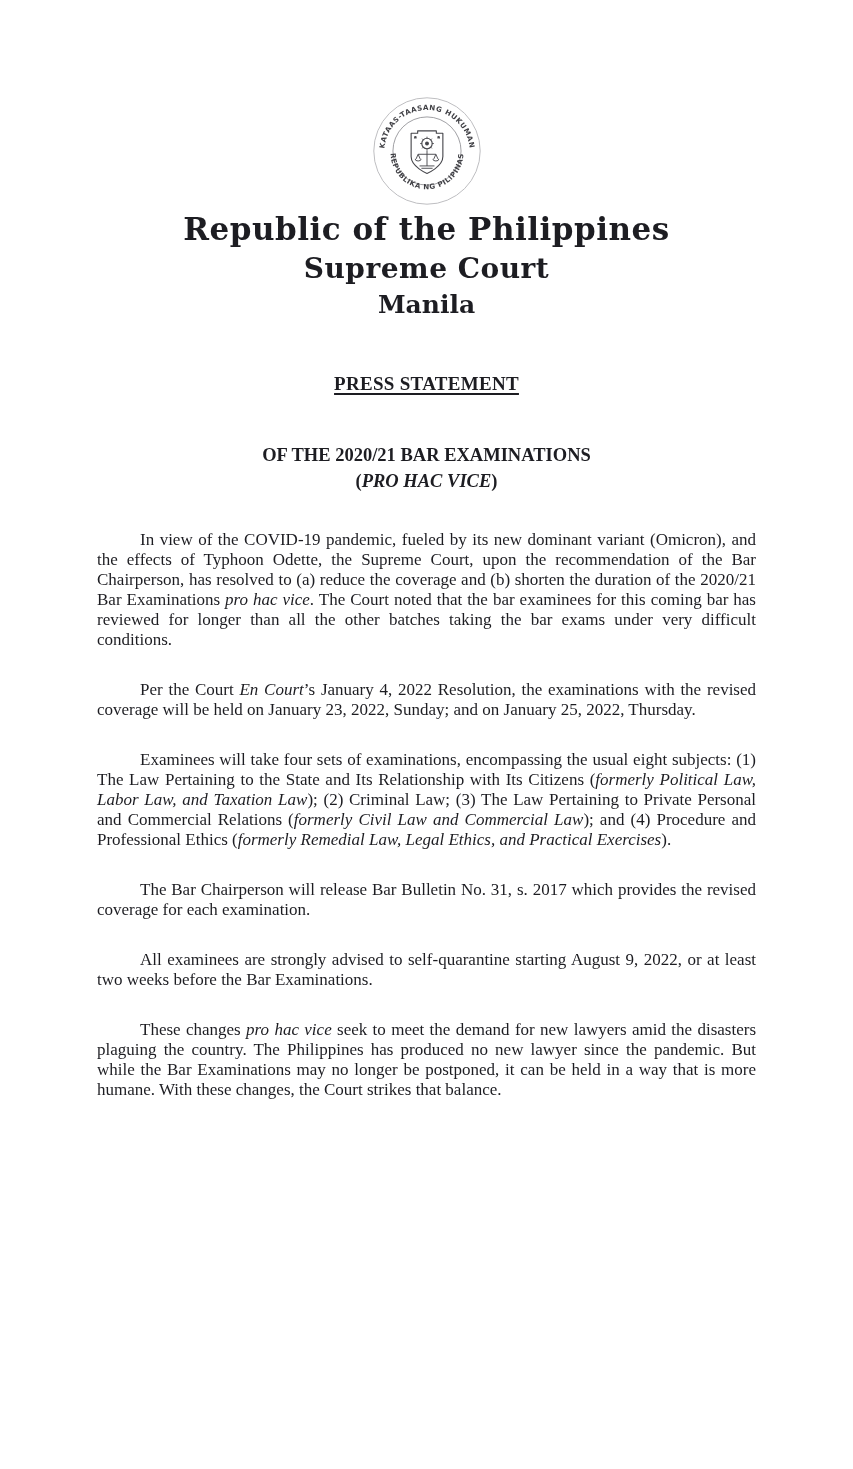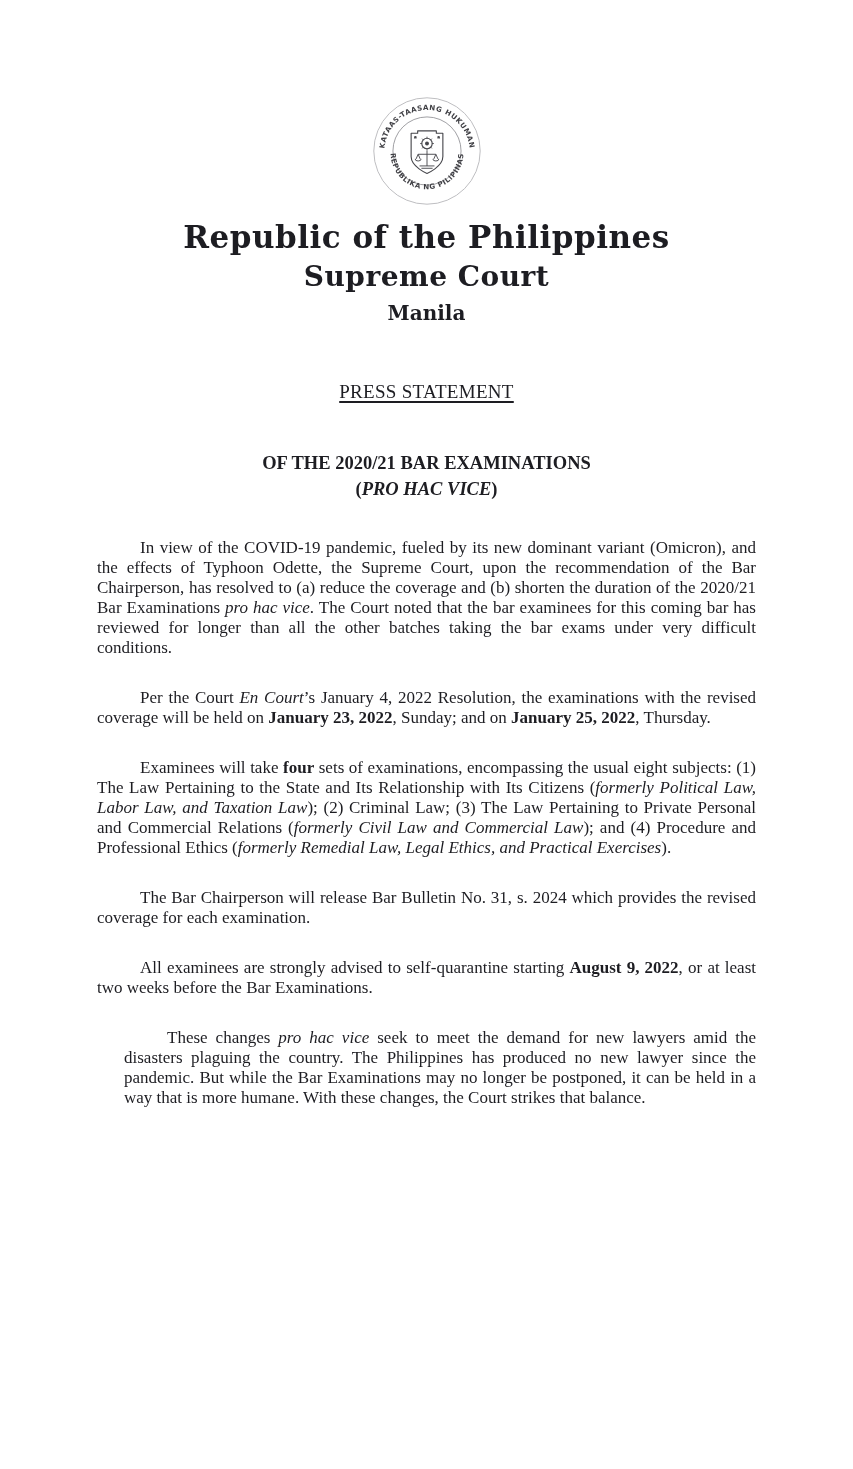--- a/index.html
+++ b/index.html
@@ -32,39 +32,39 @@
     font-weight: bold;
     letter-spacing: 0.6px;
     fill: #3f3f44;
   }
   .hdr-republic {
     font-family: "DejaVu Serif", serif;
     font-weight: 700;
     font-size: 31px;
     line-height: 36px;
     letter-spacing: 0.5px;
-    margin-top: 12px;
+    margin-top: 4px;
   }
   .hdr-court {
     font-family: "DejaVu Serif", serif;
     font-weight: 700;
     font-size: 28px;
     line-height: 43px;
     letter-spacing: 0.5px;
   }
   .hdr-place {
     font-family: "DejaVu Serif", serif;
     font-weight: 700;
-    font-size: 20px;
+    font-size: 25px;
     line-height: 30px;
   }
   .press-label {
     margin-top: 52px;
     text-align: center;
-    font-weight: normal;
+    font-weight: bold;
     font-size: 19px;
     line-height: 24px;
     letter-spacing: 0.3px;
   }
   .press-label span {
     text-decoration: underline;
     text-decoration-thickness: 2px;
     text-underline-offset: 3px;
   }
   .doc-title {
@@ -79,23 +79,22 @@
   }
   .doc-body p {
     margin: 0 0 30px 0;
     font-size: 17px;
     line-height: 20px;
     text-align: justify;
     text-indent: 43px;
   }
   .doc-body p:last-child {
     margin-bottom: 0;
-    margin-left: 27px;
   }
-  .b { font-weight: bold; }
+  .b { font-weight: normal; }
   .i { font-style: italic; }
 </style>
 </head>
 <body>
 
 <div class="page">
 
   <header class="letterhead">
 
     <div class="seal-wrap">
@@ -147,19 +146,19 @@
 
     <div class="doc-title">
         <div><span class="">OF THE 2020/21 BAR EXAMINATIONS</span></div>
         <div><span class="">(</span><span class="i">PRO HAC VICE</span><span class="">)</span></div>
       </div>
 
     <div class="doc-body">
         <p><span class="">In view of the COVID-19 pandemic, fueled by its new dominant variant (Omicron), and the effects of Typhoon Odette, the Supreme Court, upon the recommendation of the Bar Chairperson, has resolved to (a) reduce the coverage and (b) shorten the duration of the 2020/21 Bar Examinations </span><span class="i">pro hac vice</span><span class="">. The Court noted that the bar examinees for this coming bar has reviewed for longer than all the other batches taking the bar exams under very difficult conditions.</span></p>
         <p><span class="">Per the Court </span><span class="i">En Court</span><span class="">’s January 4, 2022 Resolution, the examinations with the revised coverage will be held on </span><span class="b ">January 23, 2022</span><span class="">, Sunday; and on </span><span class="b ">January 25, 2022</span><span class="">, Thursday.</span></p>
         <p><span class="">Examinees will take </span><span class="b ">four</span><span class=""> sets of examinations, encompassing the usual eight subjects: (1) The Law Pertaining to the State and Its Relationship with Its Citizens (</span><span class="i">formerly Political Law, Labor Law, and Taxation Law</span><span class="">); (2) Criminal Law; (3) The Law Pertaining to Private Personal and Commercial Relations (</span><span class="i">formerly Civil Law and Commercial Law</span><span class="">); and (4) Procedure and Professional Ethics (</span><span class="i">formerly Remedial Law, Legal Ethics, and Practical Exercises</span><span class="">).</span></p>
-        <p><span class="">The Bar Chairperson will release Bar Bulletin No. 31, s. 2024 which provides the revised coverage for each examination.</span></p>
+        <p><span class="">The Bar Chairperson will release Bar Bulletin No. 31, s. 2017 which provides the revised coverage for each examination.</span></p>
         <p><span class="">All examinees are strongly advised to self-quarantine starting </span><span class="b ">August 9, 2022</span><span class="">, or at least two weeks before the Bar Examinations.</span></p>
         <p><span class="">These changes </span><span class="i">pro hac vice</span><span class=""> seek to meet the demand for new lawyers amid the disasters plaguing the country. The Philippines has produced no new lawyer since the pandemic. But while the Bar Examinations may no longer be postponed, it can be held in a way that is more humane. With these changes, the Court strikes that balance.</span></p>
       </div>
   </main>
 
 </div>
 
 </body></html>

